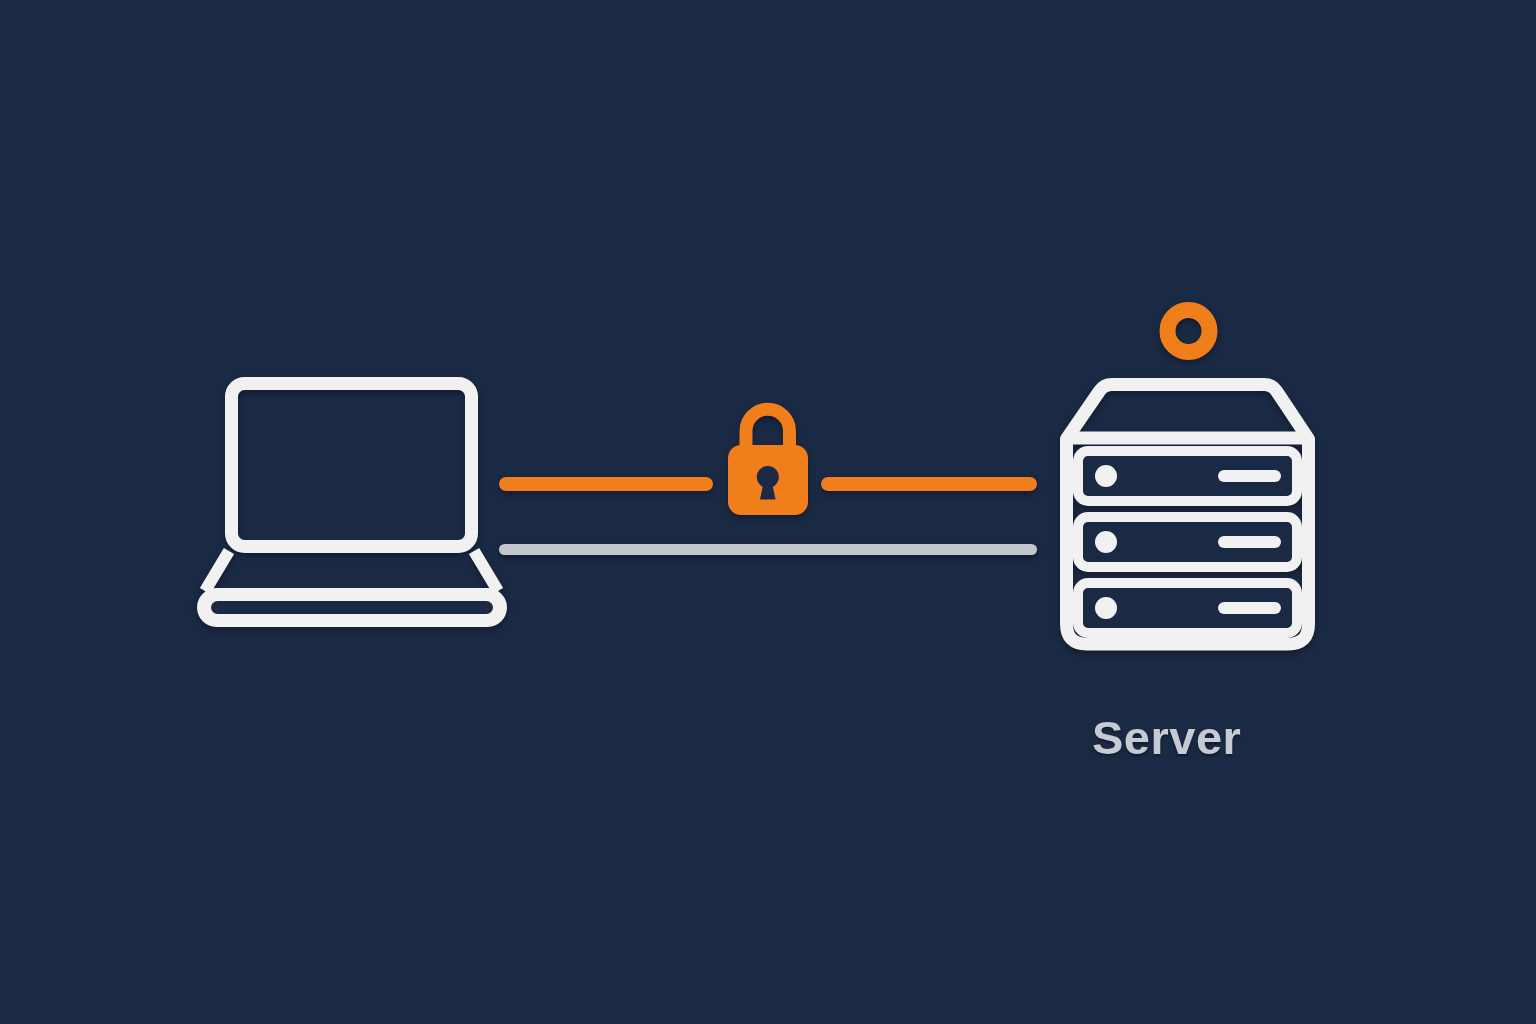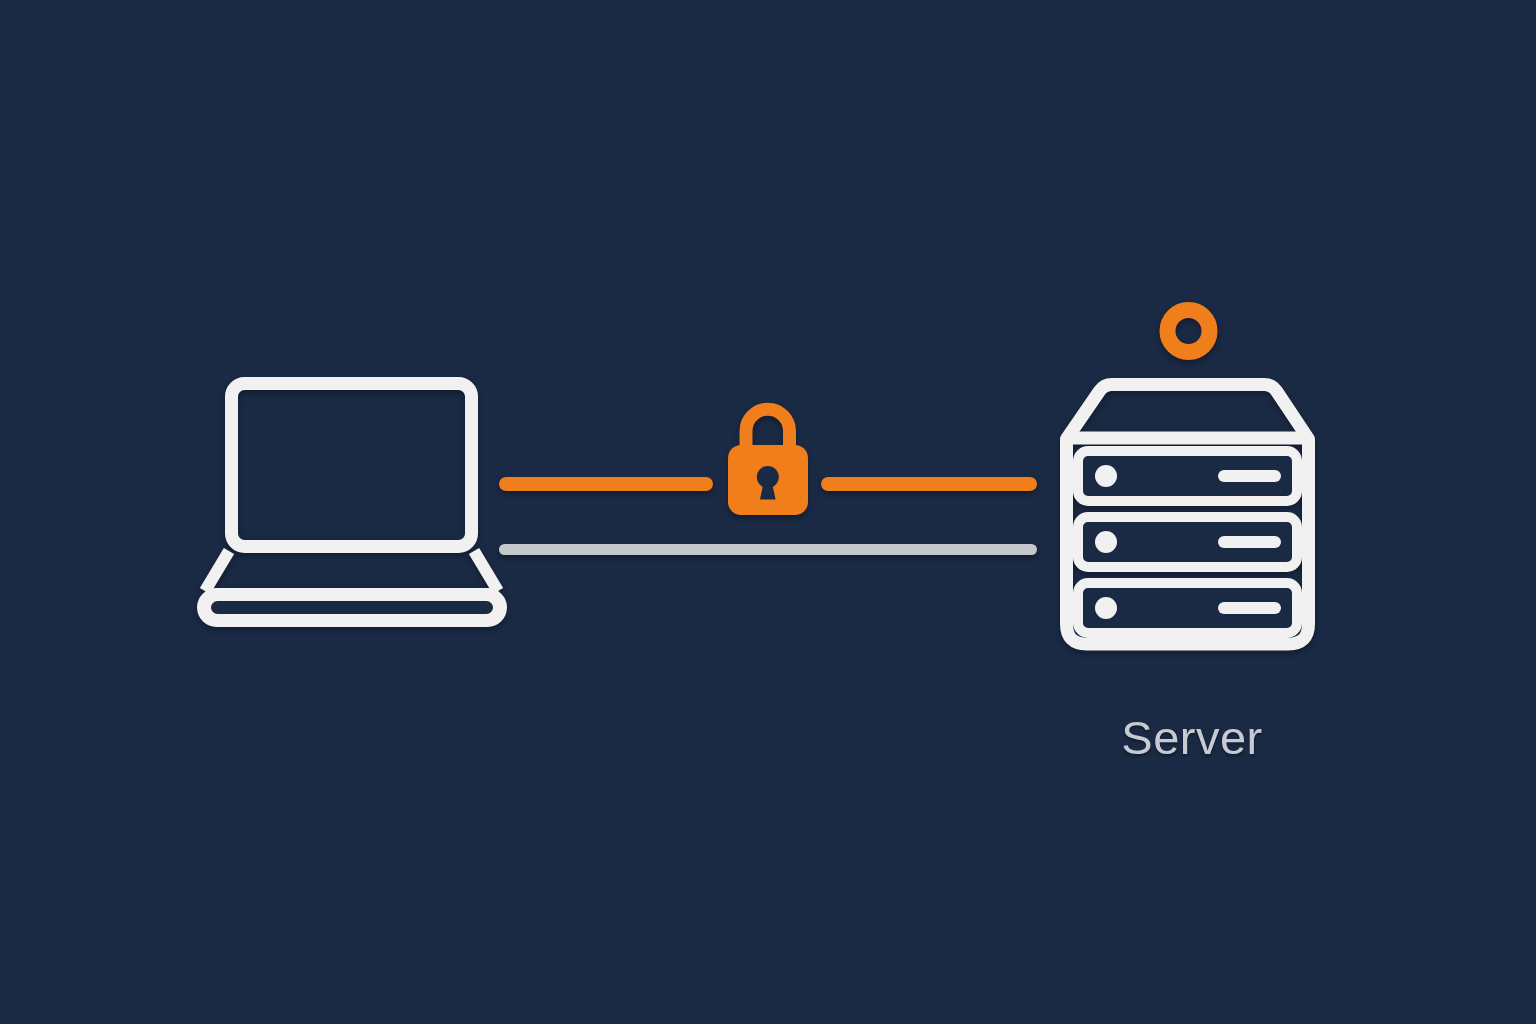--- a/index.html
+++ b/index.html
@@ -36,23 +36,22 @@
   .fo { fill: var(--accent-orange); }
   .sg { stroke: var(--line-gray); }
   .fbg { fill: var(--bg); }
   .nofill { fill: none; }
   .shadowed { filter: drop-shadow(0px 3px 3px rgba(4, 9, 20, 0.45)); }
   .server-label {
     position: absolute;
     left: 1092px;
     top: 710px;
     width: 200px;
-    text-align: center;
     font-size: 47px;
-    font-weight: 400;
+    font-weight: 700;
     letter-spacing: 0.5px;
     color: var(--label-gray);
     text-shadow: 0px 2px 3px rgba(4, 9, 20, 0.5);
     user-select: none;
   }
 </style>
 </head>
 <body>
 
 <div class="stage">

